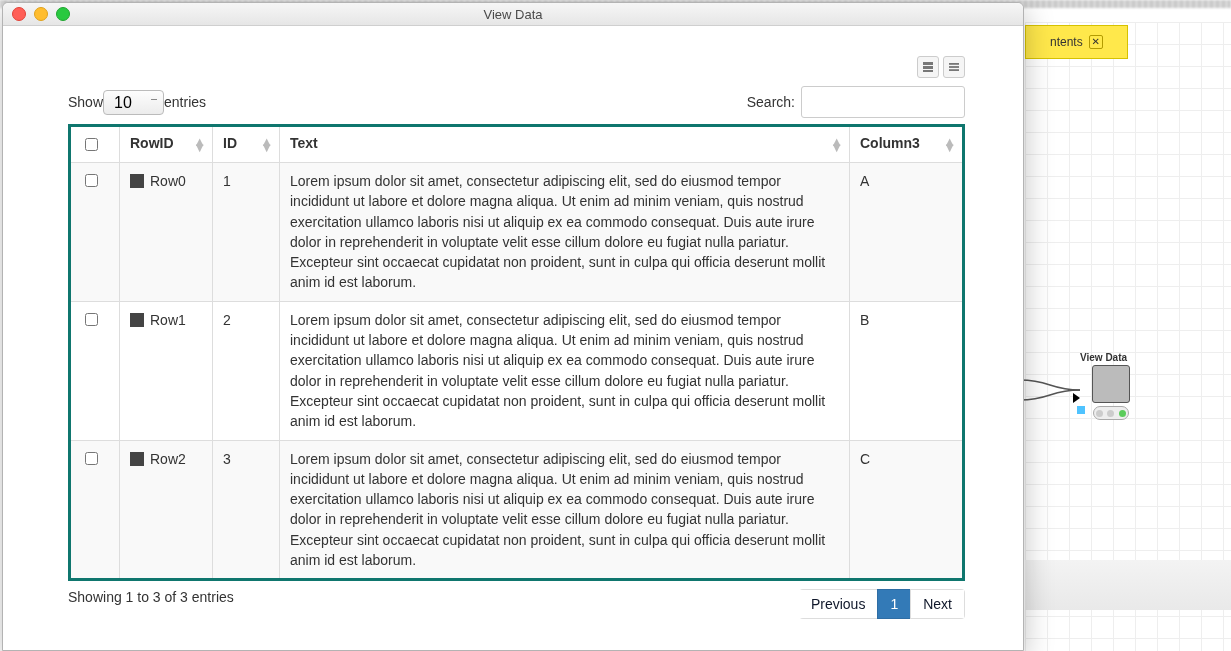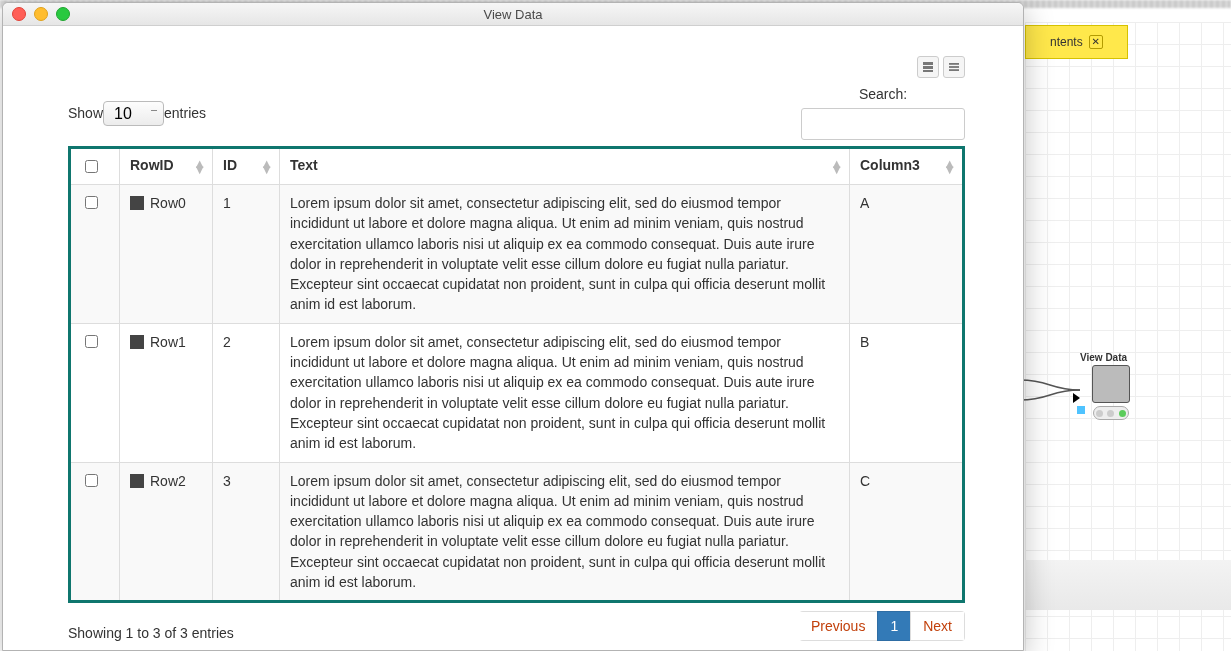--- a/index.html
+++ b/index.html
@@ -35,42 +35,42 @@
   
   .cfg{position:absolute;right:58px;top:30px;display:flex;gap:4px;}
   .icon-btn{width:20px;height:20px;border:1px solid #ccc;border-radius:3px;background:#f5f5f5;display:flex;align-items:center;justify-content:center;cursor:pointer;}
   .icon-btn svg{width:12px;height:12px;fill:#777;}
 
   .controls-row{display:flex;align-items:center;justify-content:space-between;margin-top:30px;margin-bottom:6px;}
   .show-entries{display:flex;align-items:center;gap:0;}
   .length-select{appearance:none;-webkit-appearance:none;border:1px solid #bbb;border-radius:4px;background:linear-gradient(#fdfdfd,#ececec);padding:3px 22px 3px 10px;font-size:16px;position:relative;}
   .select-wrap{position:relative;display:inline-block;}
   .select-wrap::after{content:"";position:absolute;right:7px;top:5px;width:6px;height:10px;background:linear-gradient(#888,#888) center/6px 1px no-repeat;clip-path:polygon(0 40%,50% 0,100% 40%,100% 60%,50% 100%,0 60%);}
-  .search-wrap{display:flex;align-items:center;gap:6px;flex-direction:column;}
+  .search-wrap{display:flex;align-items:center;gap:6px;}
   .search-wrap input{border:1px solid #ccc;border-radius:3px;height:26px;width:150px;padding:2px 6px;font-size:13px;}
 
   table.dt{border-collapse:collapse;width:100%;border:3px solid #0f766e;}
   table.dt th,table.dt td{border:1px solid #ddd;padding:8px 10px;text-align:left;vertical-align:top;font-size:14px;}
   table.dt th{background:#fff;font-weight:bold;position:relative;}
   table.dt td{line-height:1.45;}
   tbody tr:nth-child(odd) td{background:#f9f9f9;}
   tbody tr:nth-child(even) td{background:#fff;}
   .sort-icons{position:absolute;right:6px;top:50%;transform:translateY(-50%);color:#bbb;font-size:13px;line-height:0.5;}
   .sort-icons.right{right:6px;}
   .col-check{width:28px;text-align:center;}
   .col-rowid{width:72px;}
   .col-id{width:46px;}
   .col-c3{width:92px;}
   .chip{display:inline-block;width:14px;height:14px;background:#444;margin-right:6px;vertical-align:-2px;}
   input[type=checkbox]{width:13px;height:13px;}
 
-  .footer{display:flex;justify-content:space-between;align-items:flex-end;margin-top:8px;}
+  .footer{display:flex;justify-content:space-between;align-items:flex-start;margin-top:8px;}
   .info{font-size:14px;color:#333;}
   .pager{display:flex;border-radius:4px;overflow:hidden;}
-  .pager button{border:1px solid #ddd;background:#fff;color:#c2410c;padding:6px 12px;font-size:14px;cursor:pointer;margin-left:-1px;}
+  .pager button{border:1px solid #ddd;background:#fff;color:#0f172a;padding:6px 12px;font-size:14px;cursor:pointer;margin-left:-1px;}
   .pager button.active{background:#337ab7;color:#fff;border-color:#2e6da4;}
 </style>
 </head>
 <body>
 
 <div class="editor-bg">
   <div class="toolbar-blur"></div>
   <div class="grid-area"></div>
   <div class="tab-bg">
     <span>ntents</span>

